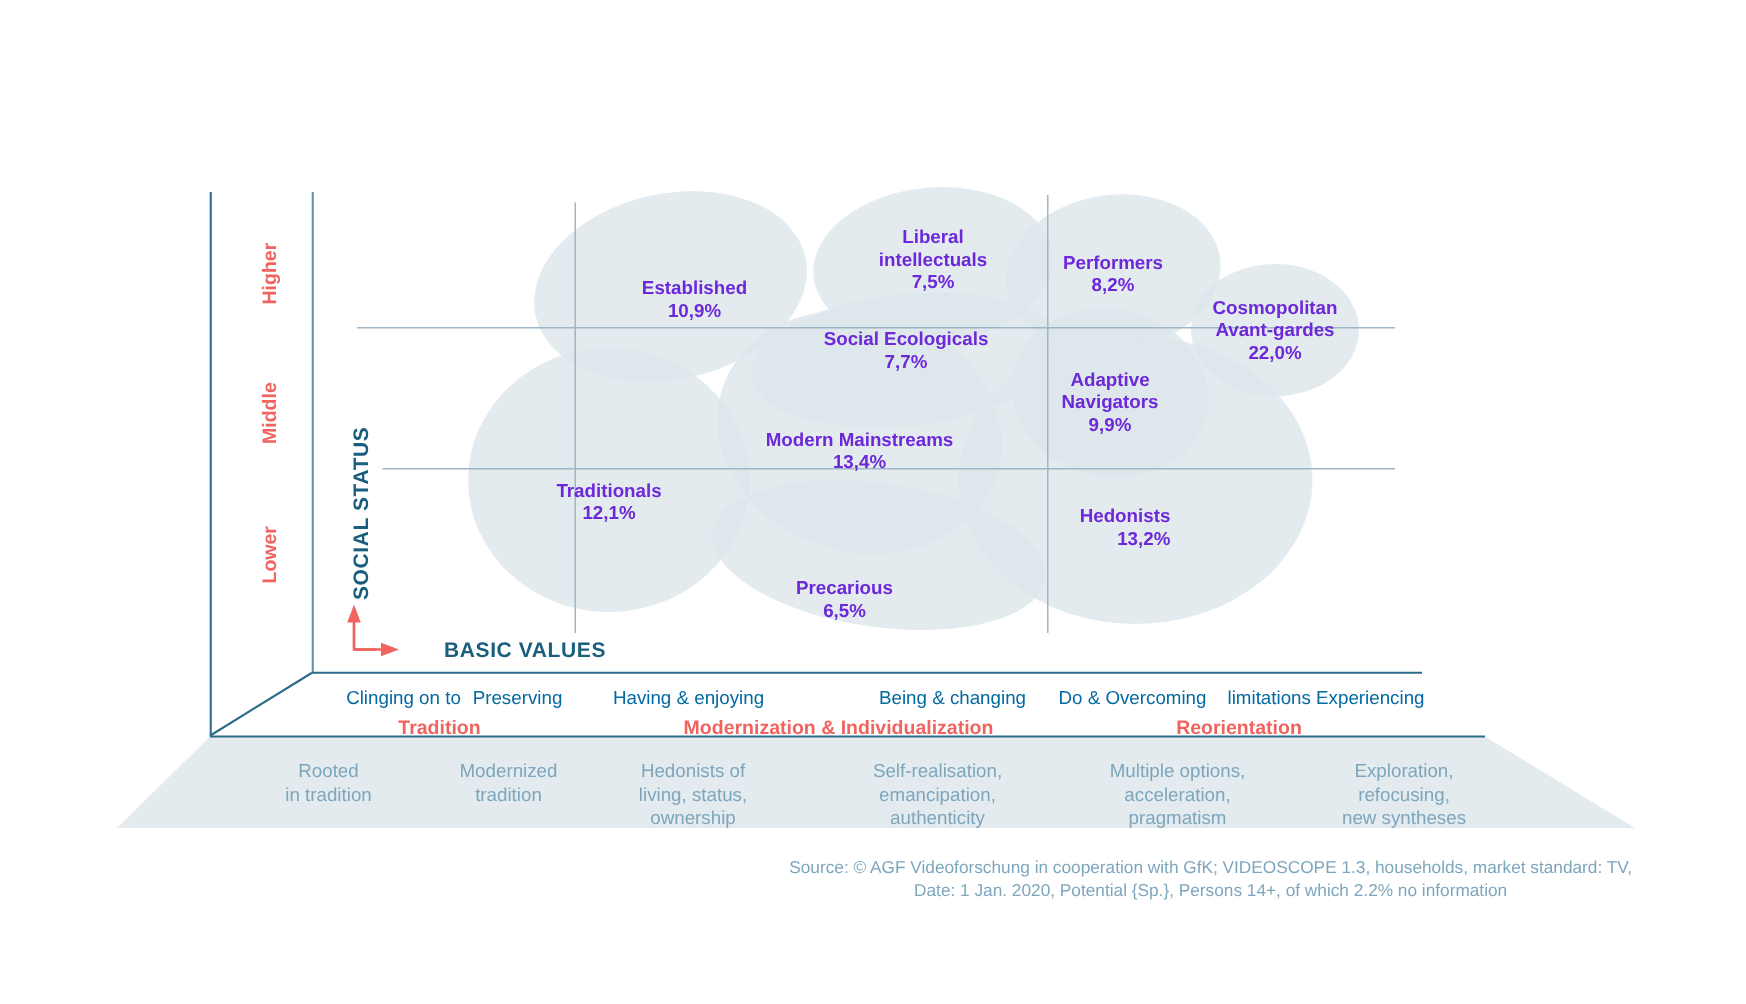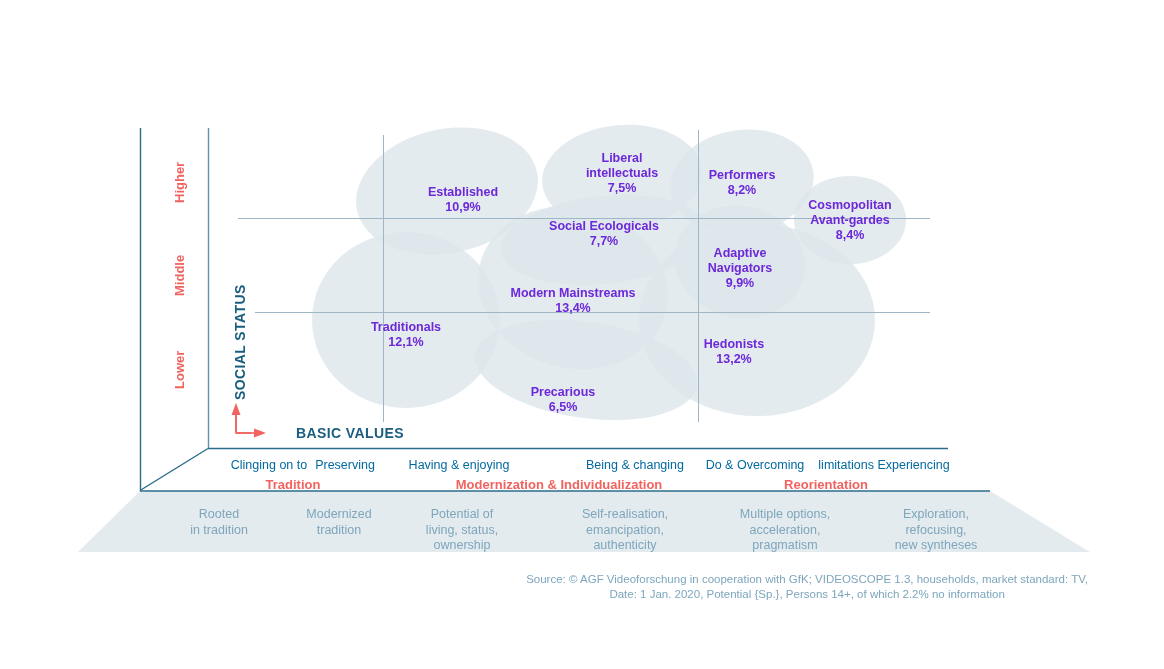--- a/index.html
+++ b/index.html
@@ -126,46 +126,46 @@
   <div class="vlabel" style="left:172px;top:296px;">Middle</div>
   <div class="vlabel" style="left:172px;top:389px;">Lower</div>
 
   <div class="axis-title-y" style="left:232px;top:400px;">SOCIAL STATUS</div>
   <div class="axis-title-x" style="left:272px;top:425px;">BASIC VALUES</div>
 
   <div id="bubble-labels">
       <div class="bub" style="left: 447px; top: 185px; margin-left: 16px;"><span>Established</span><br><span>10,9%</span></div>
       <div class="bub" style="left: 622px; top: 151px;"><span>Liberal<br>intellectuals</span><br><span>7,5%</span></div>
       <div class="bub" style="left: 742px; top: 168px;"><span>Performers</span><br><span>8,2%</span></div>
-      <div class="bub" style="left: 850px; top: 198px;"><span>Cosmopolitan<br>Avant-gardes</span><br><span>8,4%</span></div>
+      <div class="bub" style="left: 850px; top: 198px;"><span>Cosmopolitan<br>Avant-gardes</span><br><span>22,0%</span></div>
       <div class="bub" style="left: 604px; top: 219px;"><span>Social Ecologicals</span><br><span>7,7%</span></div>
       <div class="bub" style="left: 740px; top: 246px;"><span>Adaptive<br>Navigators</span><br><span>9,9%</span></div>
       <div class="bub" style="left: 573px; top: 286px;"><span>Modern Mainstreams</span><br><span>13,4%</span></div>
       <div class="bub" style="left: 406px; top: 320px;"><span>Traditionals</span><br><span>12,1%</span></div>
-      <div class="bub" style="left: 734px; top: 337px;"><span>Hedonists</span><br><span>13,2%</span></div>
+      <div class="bub" style="left: 750px; top: 337px; text-align: right;"><span>Hedonists</span><br><span>13,2%</span></div>
       <div class="bub" style="left: 563px; top: 385px;"><span>Precarious</span><br><span>6,5%</span></div>
     </div>
 
   <div id="value-labels">
       <div class="valcell" style="left: 269px; top: 458px;">Clinging on to</div>
       <div class="valcell" style="left: 345px; top: 458px;">Preserving</div>
       <div class="valcell" style="left: 459px; top: 458px;">Having &amp; enjoying</div>
       <div class="valcell" style="left: 635px; top: 458px;">Being &amp; changing</div>
       <div class="valcell" style="left: 755px; top: 458px;">Do &amp; Overcoming</div>
       <div class="valcell" style="left: 884px; top: 458px;">limitations Experiencing</div>
     </div>
   <div id="group-labels">
       <div class="groupcell" style="left: 293px; top: 477px;">Tradition</div>
       <div class="groupcell" style="left: 559px; top: 477px;">Modernization &amp; Individualization</div>
       <div class="groupcell" style="left: 826px; top: 477px;">Reorientation</div>
     </div>
   <div id="desc-labels">
       <div class="desccell" style="left: 219px; top: 507px;"><span>Rooted</span><br><span>in tradition</span></div>
       <div class="desccell" style="left: 339px; top: 507px;"><span>Modernized</span><br><span>tradition</span></div>
-      <div class="desccell" style="left: 462px; top: 507px;"><span>Potential of</span><br><span>living, status,</span><br><span>ownership</span></div>
+      <div class="desccell" style="left: 462px; top: 507px;"><span>Hedonists of</span><br><span>living, status,</span><br><span>ownership</span></div>
       <div class="desccell" style="left: 625px; top: 507px;"><span>Self-realisation,</span><br><span>emancipation,</span><br><span>authenticity</span></div>
       <div class="desccell" style="left: 785px; top: 507px;"><span>Multiple options,</span><br><span>acceleration,</span><br><span>pragmatism</span></div>
       <div class="desccell" style="left: 936px; top: 507px;"><span>Exploration,</span><br><span>refocusing,</span><br><span>new syntheses</span></div>
     </div>
 
   <div class="source">Source: © AGF Videoforschung in cooperation with GfK; VIDEOSCOPE 1.3, households, market standard: TV,
 Date: 1 Jan. 2020, Potential {Sp.}, Persons 14+, of which 2.2% no information</div>
 
 </div>
 

